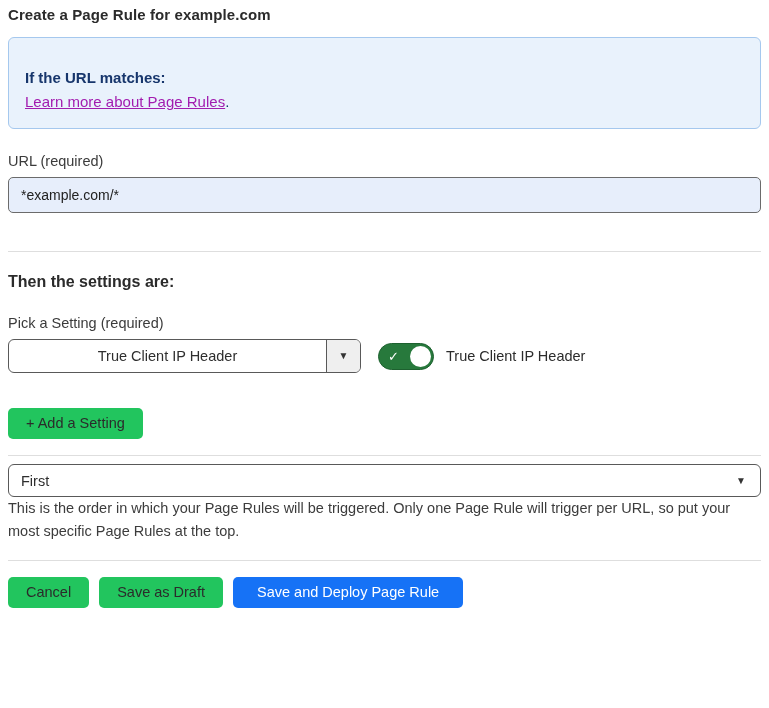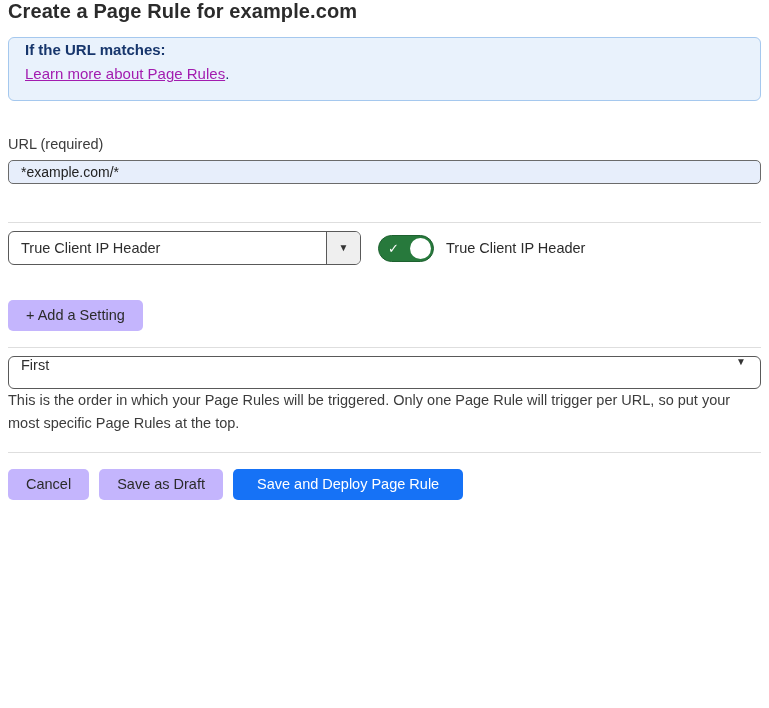--- a/index.html
+++ b/index.html
@@ -6,53 +6,54 @@
   html, body { width: 769px; background: #ffffff; }
   body {
     font-family: "Liberation Sans", sans-serif;
     color: #2d2d2d;
     font-size: 14.5px;
     -webkit-font-smoothing: antialiased;
   }
   .container { padding: 0 8px; width: 769px; }
 
   h1.page-title {
-    font-size: 20px;
+    font-size: 15px;
     font-weight: 700;
     color: #2b2b2b;
+    padding-top: 6px;
     letter-spacing: 0.1px;
   }
 
   .info-box {
     margin-top: 14px;
     background: #e9f2fc;
     border: 1px solid #a5c8ee;
     border-radius: 6px;
-    padding: 0 16px 14px 16px;
+    padding: 28px 16px 14px 16px;
     color: #17366c;
     font-size: 15px;
     line-height: 24px;
   }
   .info-box .info-heading { font-weight: 700; }
   .info-box a.info-link {
     color: #a21caf;
     text-decoration: underline;
     cursor: pointer;
   }
 
   .field-label {
-    margin-top: 35px;
+    margin-top: 24px;
     font-size: 14.5px;
     color: #3b3b3b;
   }
 
   .url-input {
     margin-top: 8px;
     width: 100%;
-    height: 24px;
+    height: 36px;
     background: #e7eefb;
     border: 1px solid #6b6b6b;
     border-radius: 5px;
     padding: 0 12px;
     font-family: "Liberation Sans", sans-serif;
     font-size: 14px;
     color: #222222;
     outline: none;
   }
 
@@ -69,20 +70,21 @@
     margin-top: 21px;
     font-size: 16px;
     font-weight: 700;
     color: #2b2b2b;
   }
 
   .setting-row {
     margin-top: 8px;
     display: flex;
     align-items: center;
+    text-align: center;
   }
 
   .select-box {
     position: relative;
     width: 353px;
     height: 34px;
     background: #ffffff;
     border: 1px solid #595959;
     border-radius: 6px;
     display: flex;
@@ -150,35 +152,35 @@
     display: inline-block;
     height: 31px;
     border: none;
     border-radius: 5px;
     font-family: "Liberation Sans", sans-serif;
     font-size: 14.5px;
     padding: 0 18px;
     cursor: pointer;
     line-height: 31px;
   }
-  .btn-gray { background: #c4b5fd; color: #2b2b2b; }
+  .btn-gray { background: #22c55e; color: #2b2b2b; }
   .btn-blue { background: #1672f6; color: #ffffff; padding: 0 24px; }
 
   .add-setting-btn { margin-top: 35px; }
 
   .wide-select {
     margin-top: 8px;
     position: relative;
     width: 100%;
     height: 33px;
     background: #ffffff;
     border: 1px solid #595959;
     border-radius: 6px;
     display: flex;
-    align-items: flex-start;
+    align-items: center;
     cursor: pointer;
   }
   .wide-select .select-value {
     flex: 1;
     padding: 0 12px;
     font-size: 14.5px;
     color: #2e2e2e;
   }
   .wide-select .arrow-glyph { margin-right: 14px; }
 
@@ -206,21 +208,23 @@
   <div class="info-box">
     <div class="info-heading">If the URL matches:</div>
     <div><a class="info-link">Learn more about Page Rules</a><span>.</span></div>
   </div>
 
   <div class="field-label">URL (required)</div>
   <input class="url-input" type="text" value="*example.com/*" style="">
 
   <hr class="divider divider-1">
 
-
+  <div class="section-heading">Then the settings are:</div>
+
+  <div class="field-label">Pick a Setting (required)</div>
 
   <div class="setting-row">
     <div class="select-box">
       <span class="select-value">True Client IP Header</span>
       <div class="arrow-section">
         <span class="arrow-glyph">▼</span>
       </div>
     </div>
     <div class="toggle">
       <span class="check-glyph">✓</span>

